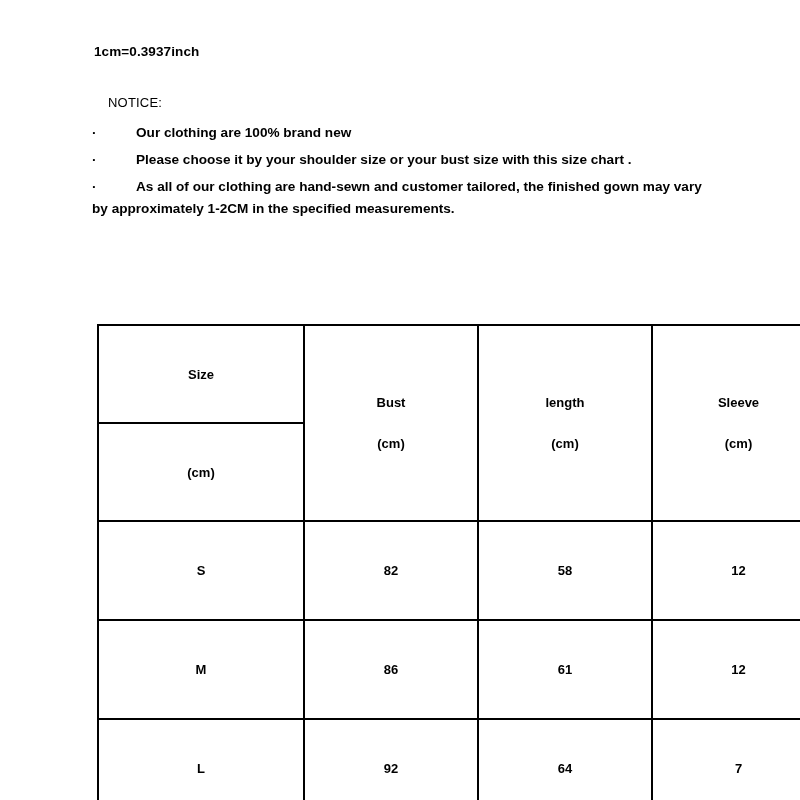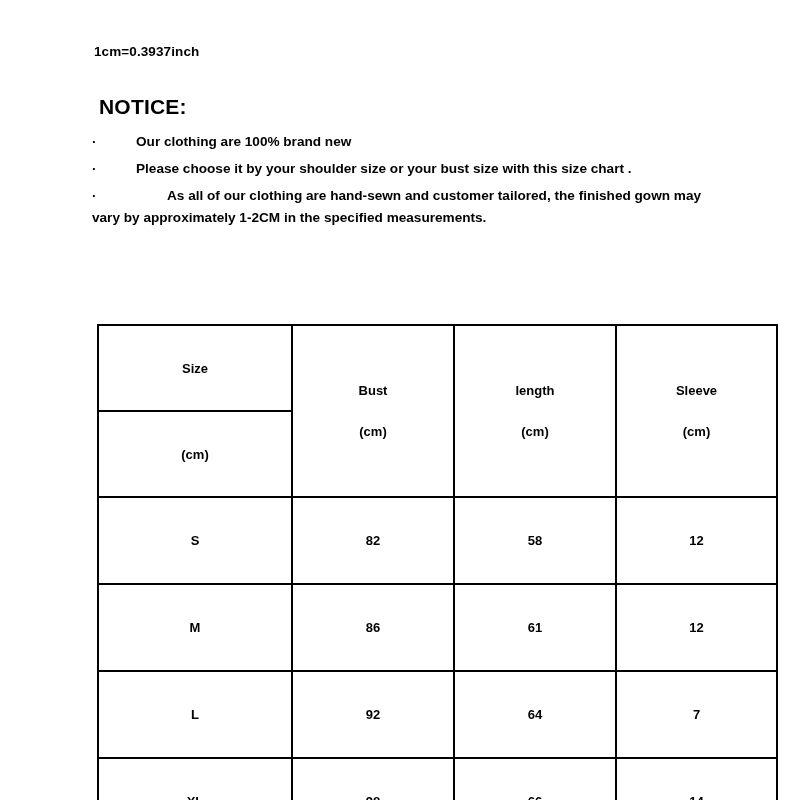--- a/index.html
+++ b/index.html
@@ -30,60 +30,59 @@
     font-weight: bold;
     letter-spacing: 0.1px;
   }
   .notice-block {
     position: absolute;
     left: 92px;
     top: 95px;
     width: 625px;
   }
   .notice-title {
-    font-size: 21px;
-    font-weight: bold;
-    margin: 0 0 12px 7px;
+    font-size: 13px;
+    font-weight: normal;
+    margin: 0 0 12px 16px;
     letter-spacing: 0.2px;
   }
   .notice-item {
     font-size: 13.6px;
     font-weight: bold;
     line-height: 1.62;
     margin: 0 0 5px 0;
     position: relative;
     padding-left: 0;
   }
   .notice-item .bullet {
     display: inline-block;
     width: 44px;
     font-weight: bold;
   }
   .notice-item .txt {
     display: inline;
   }
   .notice-item.multiline .txt {
     display: inline;
-    margin-left: 31px;
   }
   table.size-chart {
     position: absolute;
     left: 97px;
     top: 324px;
     width: 607px;
     border-collapse: collapse;
     table-layout: fixed;
   }
   table.size-chart td {
     border: 2px solid #000000;
     text-align: center;
     vertical-align: middle;
     font-size: 13px;
     font-weight: bold;
-    padding: 8px;
+    padding: 14px;
   }
   .col-1 { width: 176px; }
   .col-2 { width: 144px; }
   .col-3 { width: 144px; }
   .col-4 { width: 143px; }
   .hdr-sub-top { height: 68px; }
   .hdr-sub-bot { height: 68px; }
   .hdr-tall { height: 138px; }
   .hdr-tall .line1 { display: block; margin-bottom: 26px; }
   .hdr-tall .line2 { display: block; }

